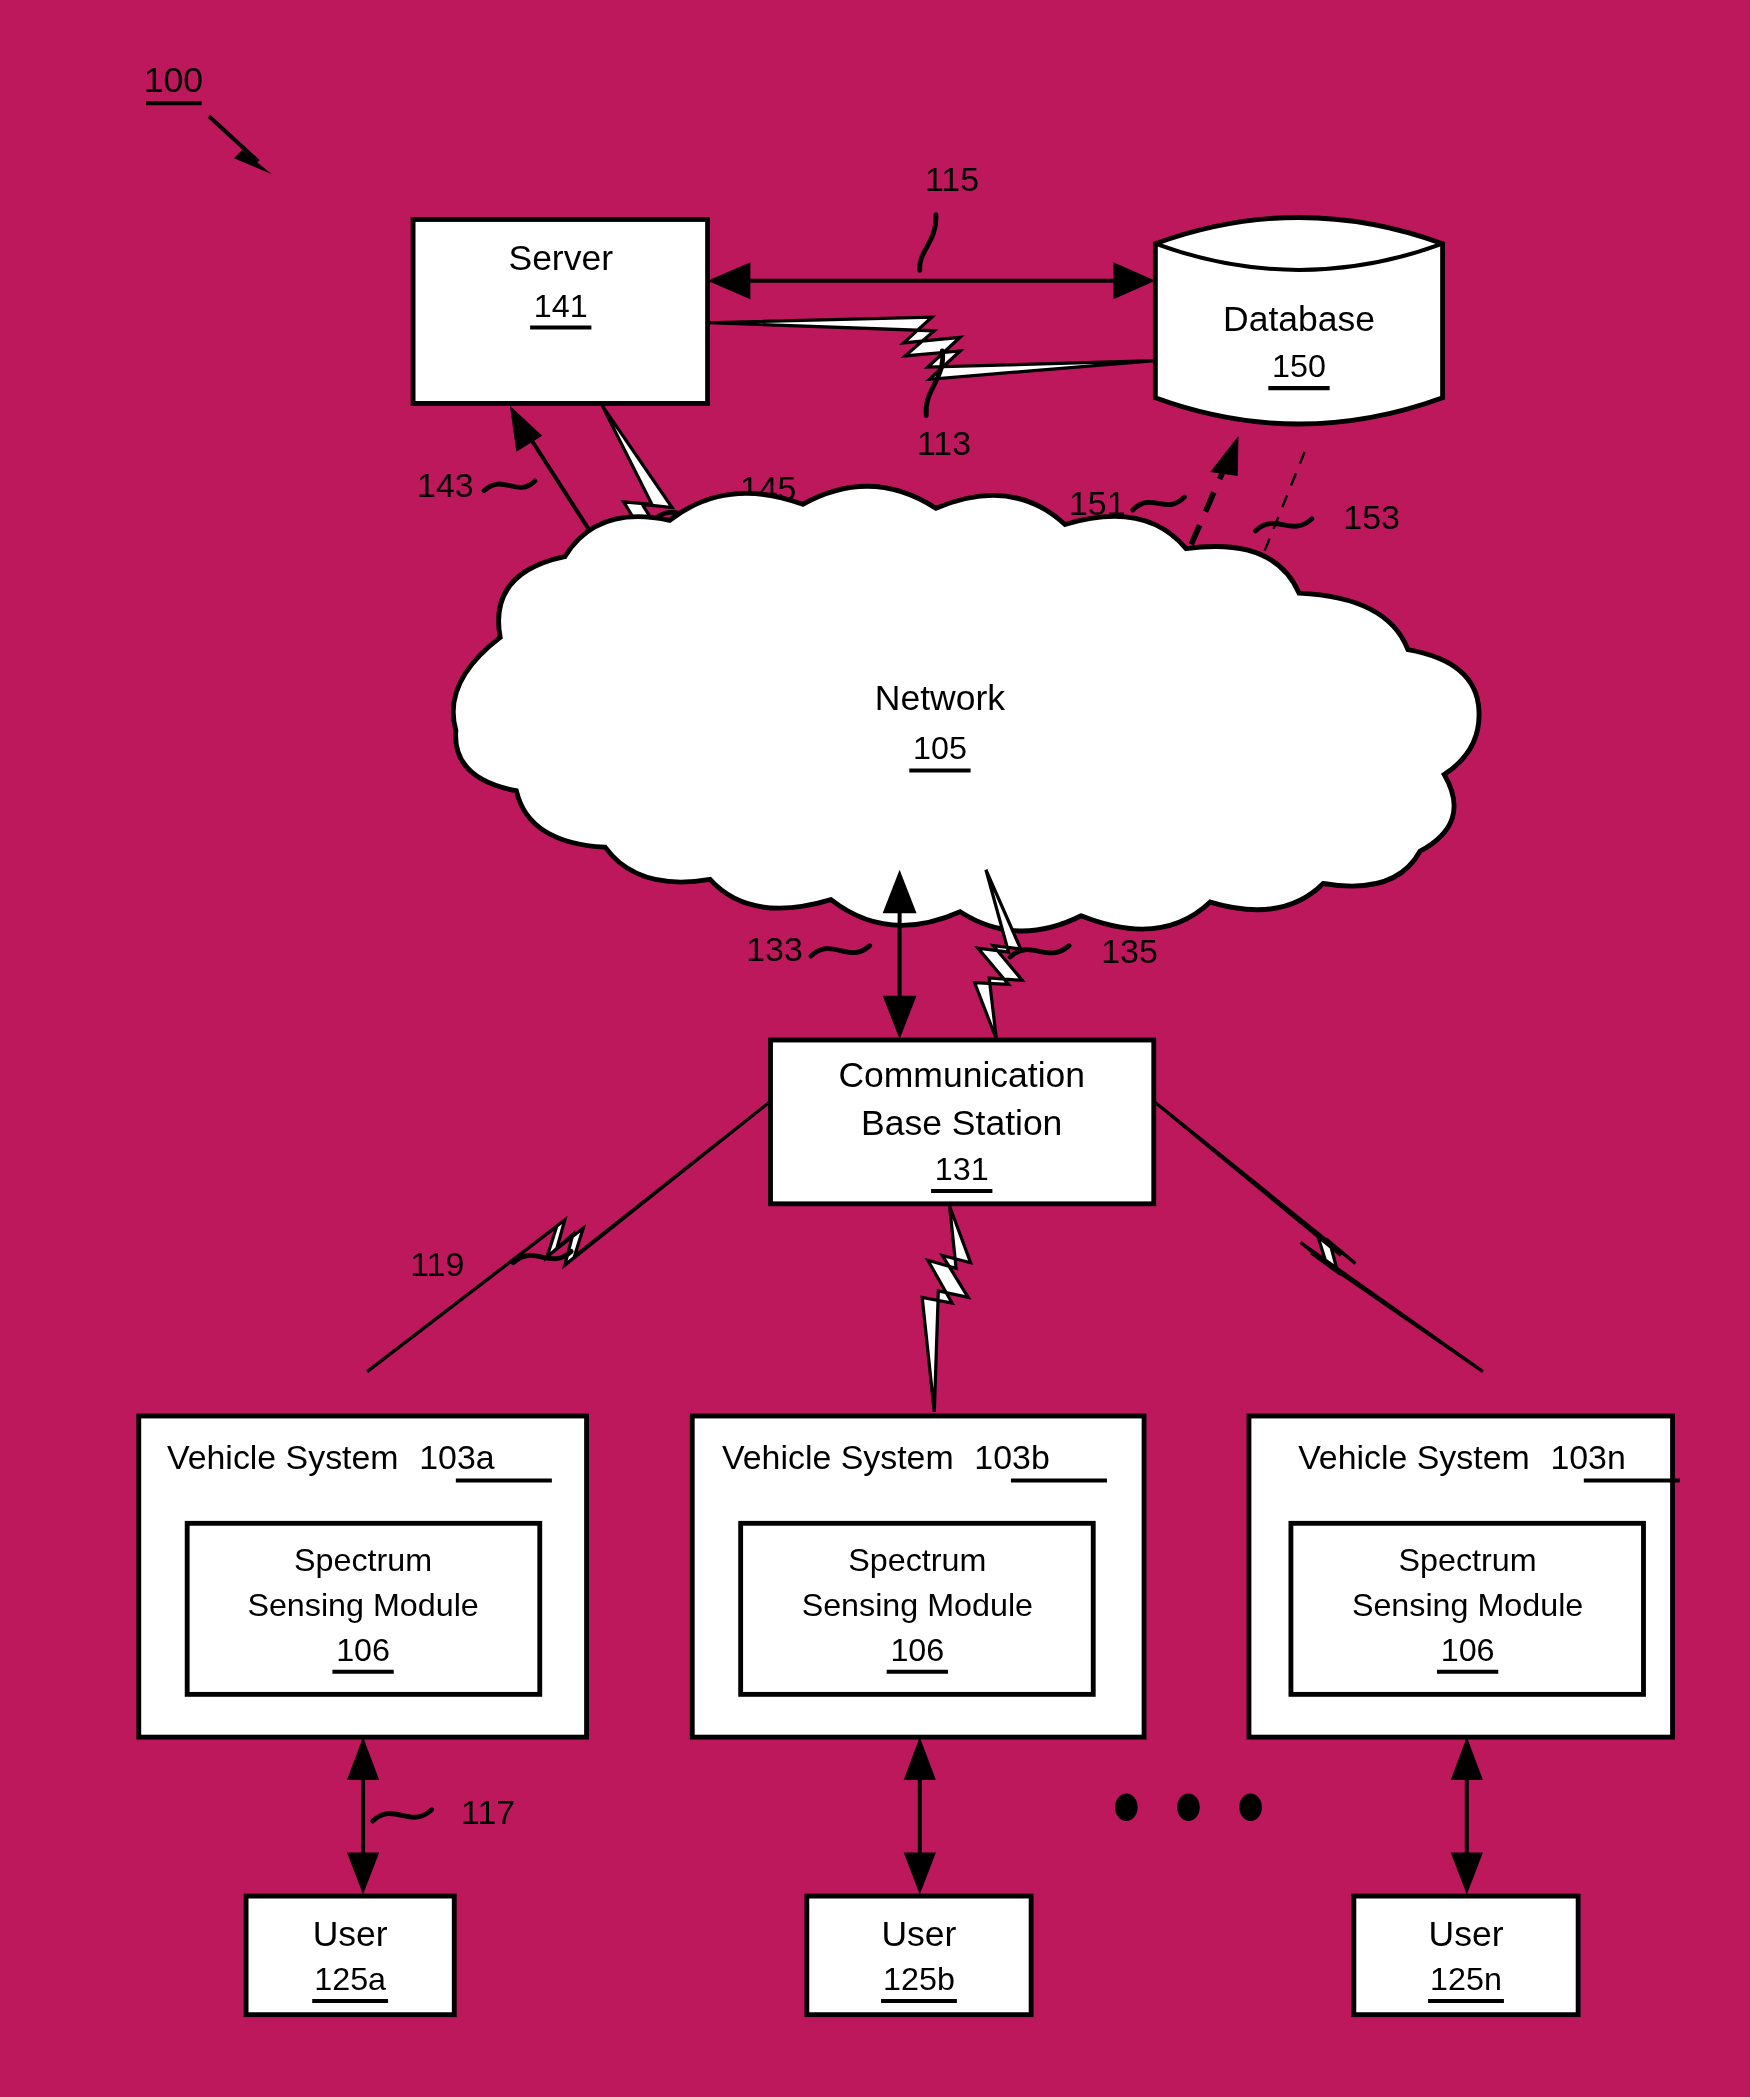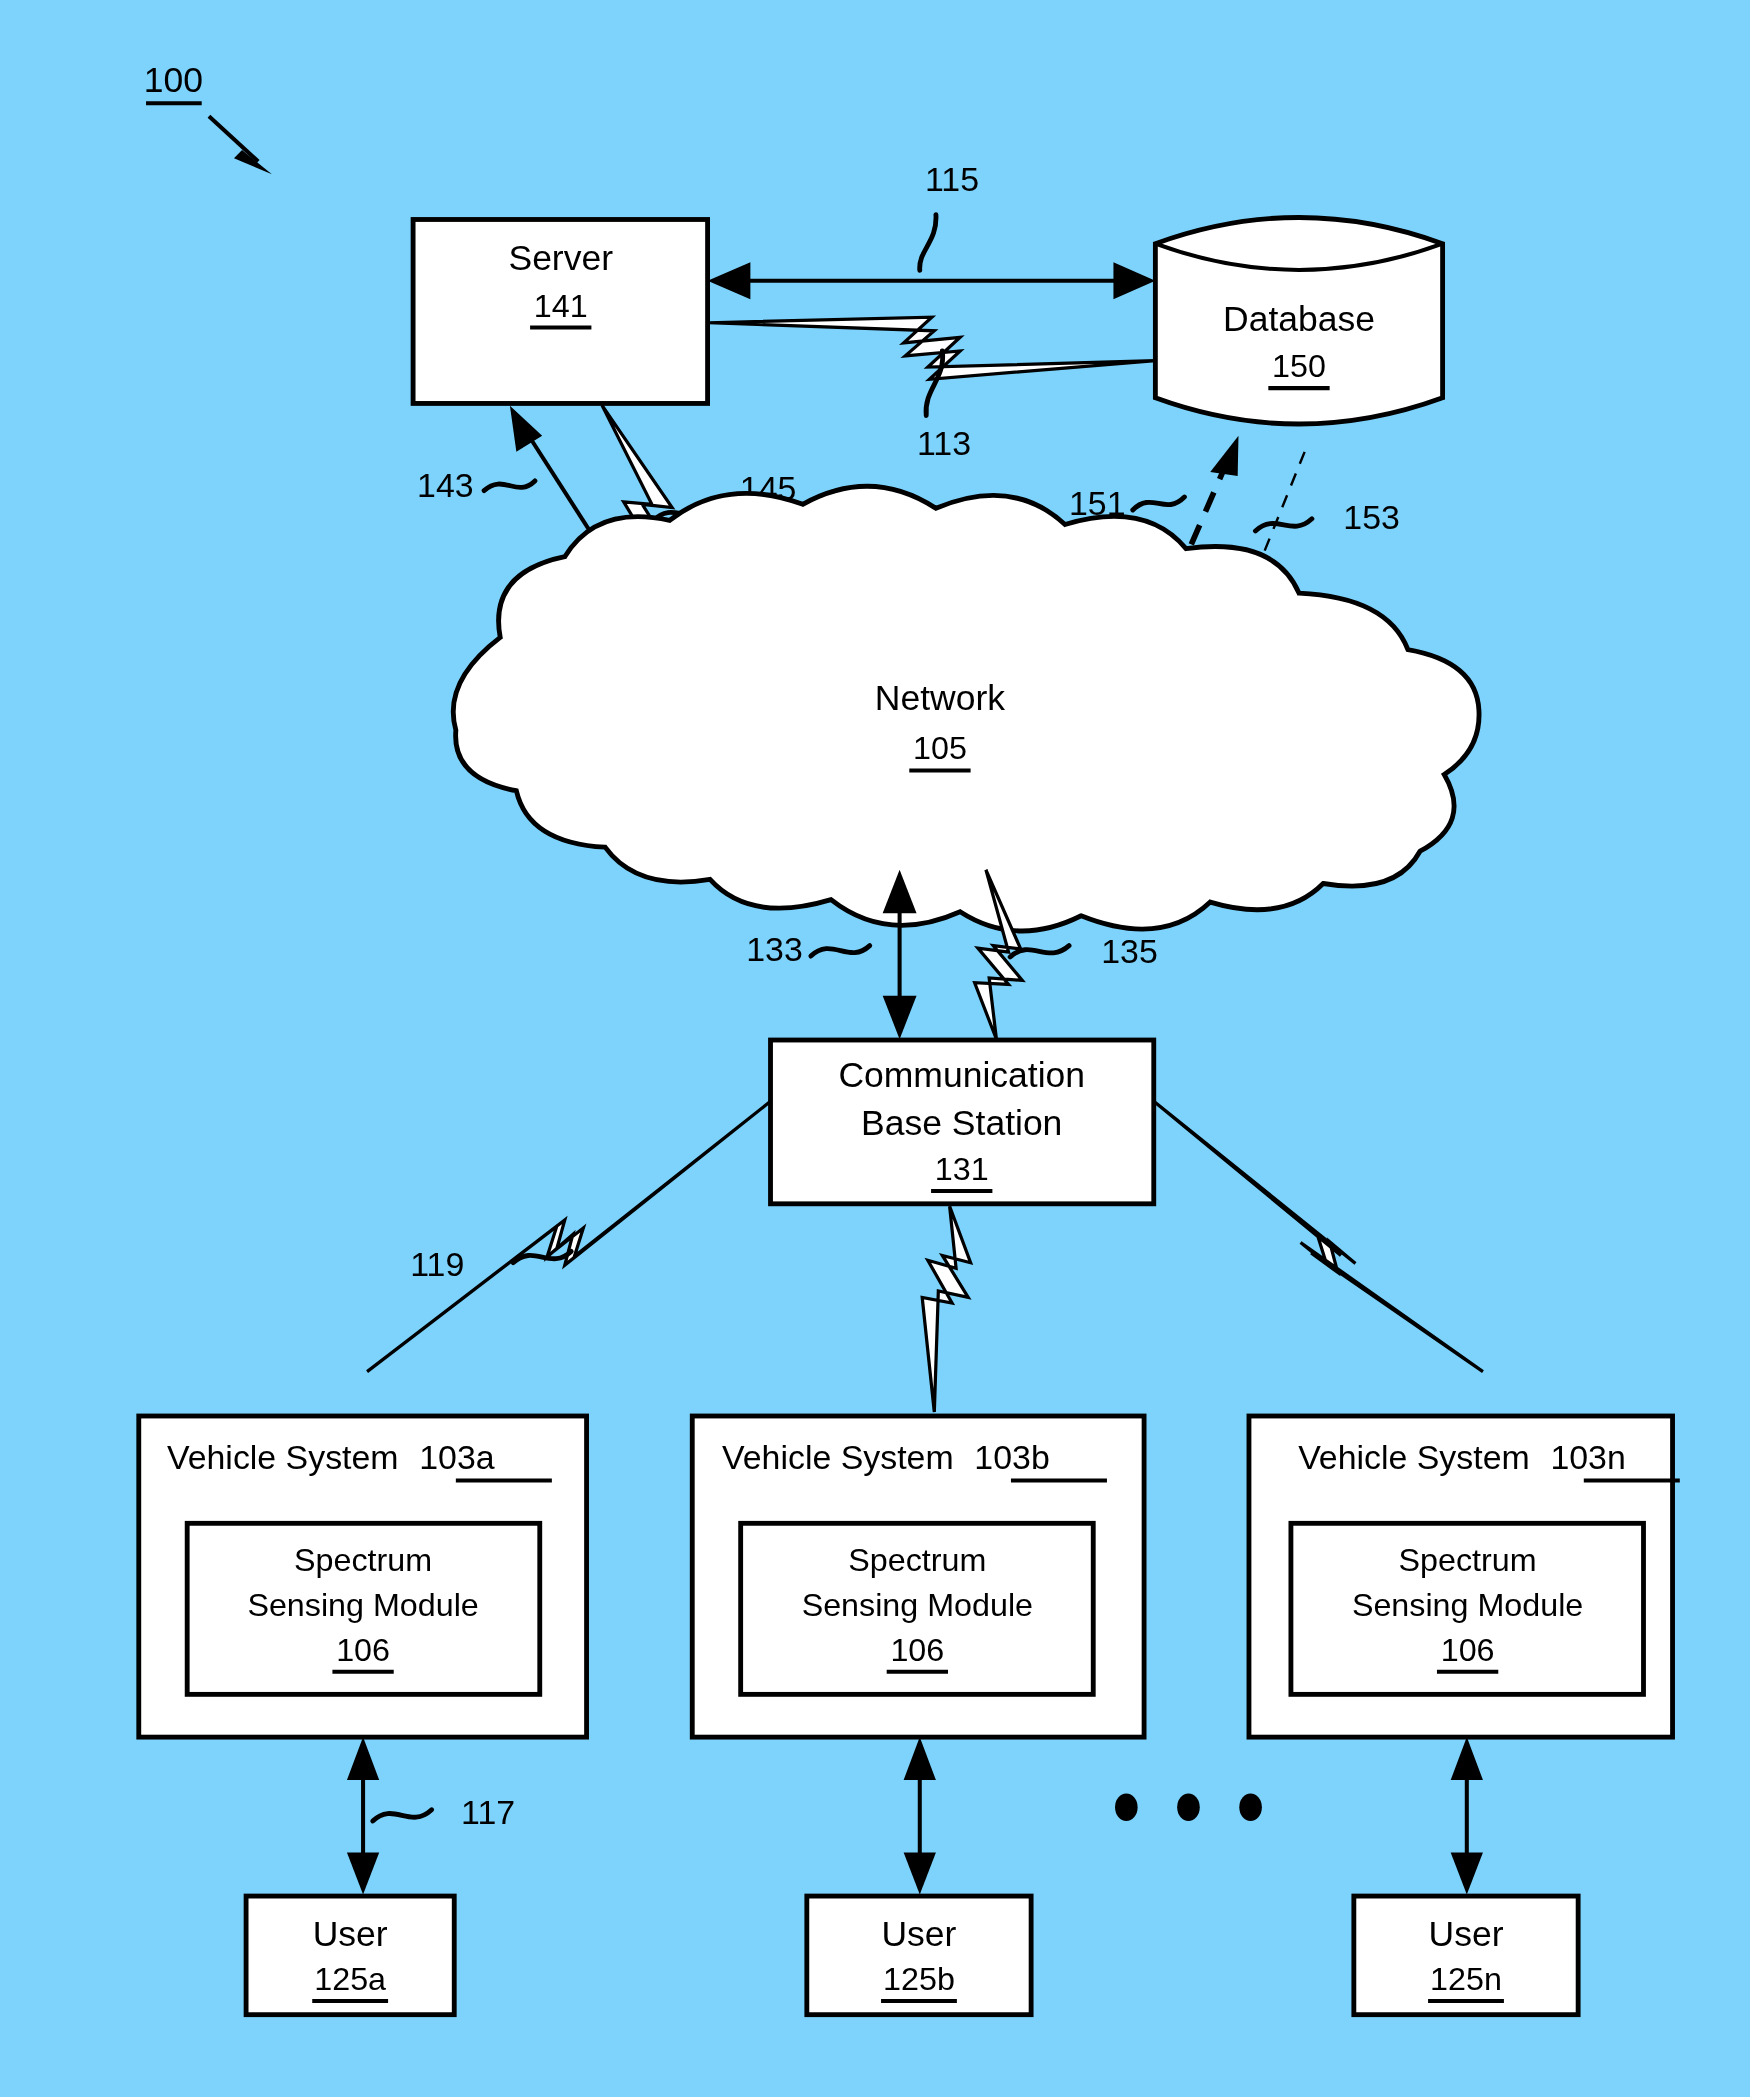--- a/index.html
+++ b/index.html
@@ -10,21 +10,21 @@
   body {
     width: 1750px;
     height: 2097px;
     font-family: "Liberation Sans", sans-serif;
     overflow: hidden;
   }
   #figure-root {
     position: relative;
     width: 1750px;
     height: 2097px;
-    background: #7dd3fc;
+    background: #be185d;
   }
   svg.diagram {
     position: absolute;
     top: 0;
     left: 0;
     width: 1750px;
     height: 2097px;
   }
   .stroke {
     fill: none;

